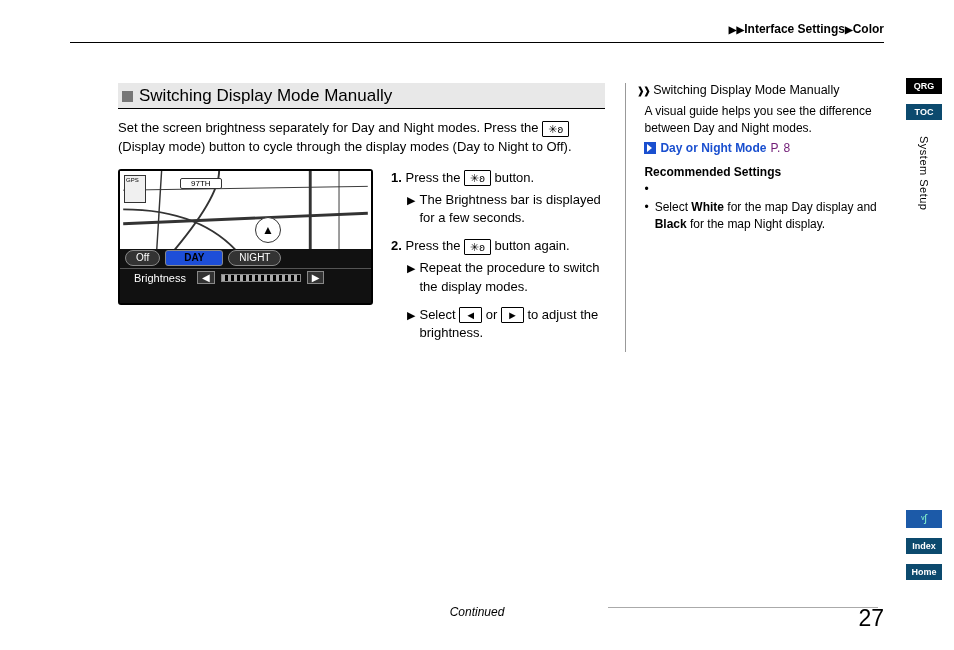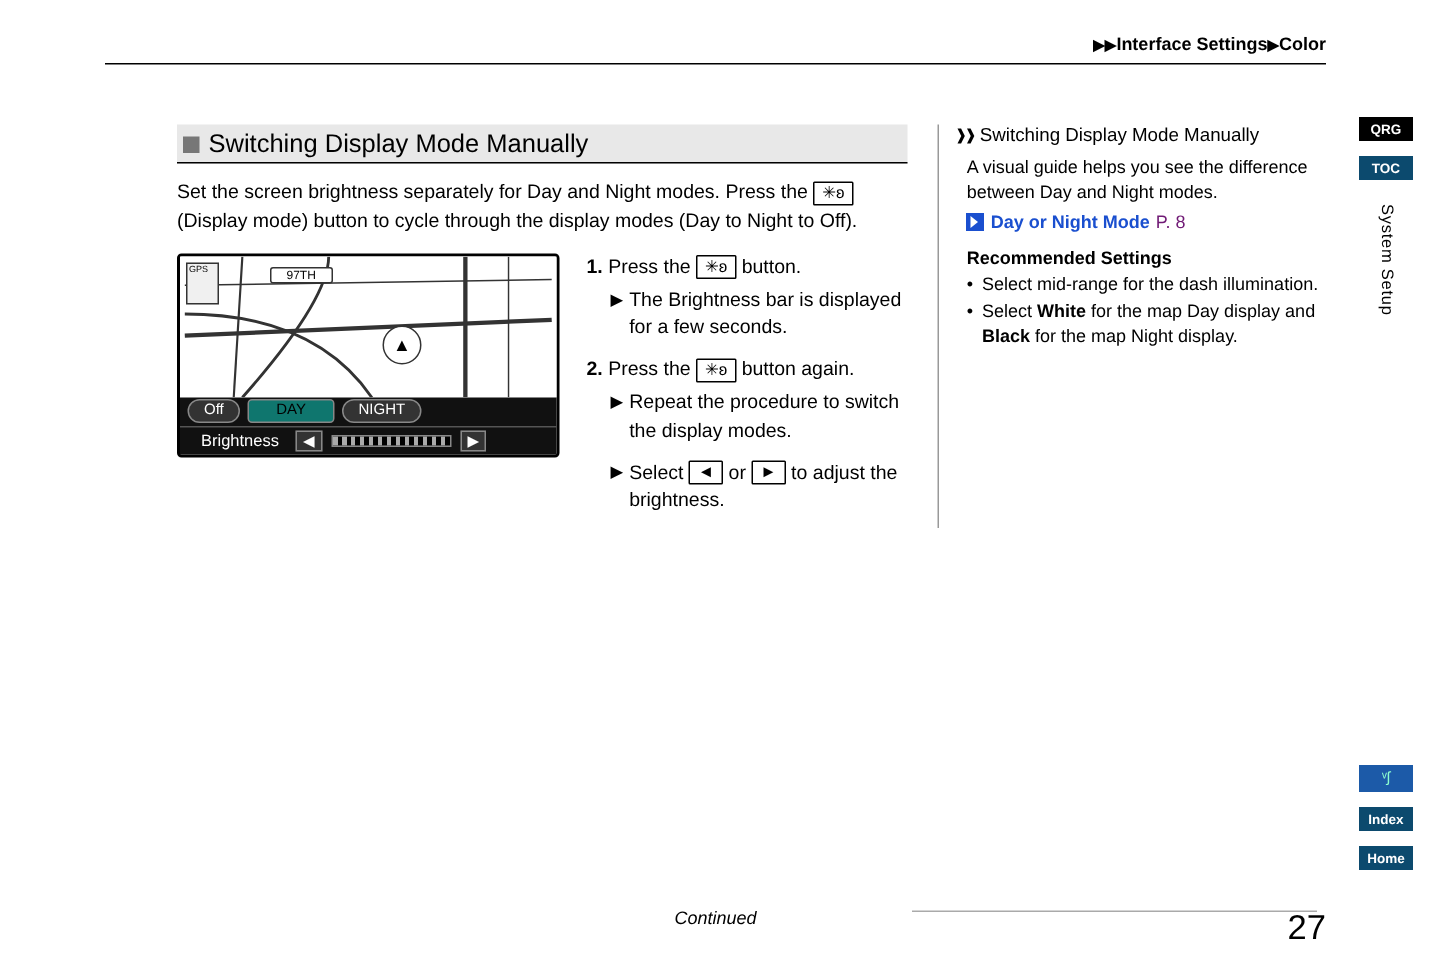--- a/index.html
+++ b/index.html
@@ -71,28 +71,28 @@
     position: relative;
     border-radius: 3px;
     flex-shrink: 0;
   }
   .device-map { position:absolute; top:0; left:0; right:0; bottom:38px; background:#fff; overflow:hidden;}
   .device-map svg { width:100%; height:100%; }
   .gps-box { position:absolute; top:4px; left:4px; width:22px; height:28px; border:1px solid #333; font-size:6px; line-height:7px; padding:1px; background:#f0f0f0; }
   .road-label { position:absolute; top:7px; left:60px; font-size:8px; border:1px solid #333; background:#fff; padding:0 10px; border-radius:2px;}
   .compass { position:absolute; top:46px; left:135px; width:26px; height:26px; border:1px solid #333; border-radius:50%; display:flex; align-items:center; justify-content:center; font-size:12px; background:#fff;}
   .device-controls {
-    position:absolute; bottom:0; left:0; right:0; height:38px;
+    position:absolute; bottom:0; left:0; right:0; height:54px;
     background: #111;
     color:#fff;
     display:flex; flex-direction:column;
   }
   .ctrl-row1 { display:flex; height:19px; align-items:center;}
   .ctrl-btn { font-size:10px; height:16px; line-height:14px; padding:0 10px; margin-left:5px; border:1px solid #888; border-radius:8px; background:#333;}
-  .ctrl-btn.day { background:#0f766e; color:#000; border-radius:3px; font-weight:normal; padding:0 18px;}
+  .ctrl-btn.day { background:#1d4ed8; color:#000; border-radius:3px; font-weight:bold; padding:0 18px;}
   .ctrl-row2 { display:flex; height:19px; align-items:center; border-top:1px solid #555;}
   .brightness-lbl { font-size:11px; margin-left:14px; margin-right:8px;}
   .br-arrow { font-size:10px; border:1px solid #888; padding:0 4px; margin:0 3px; background:#333;}
   .br-bar { height:8px; flex:0 0 80px; border:1px solid #888; margin:0 3px; background:repeating-linear-gradient(90deg,#aaa 0 3px,#000 3px 6px);}
   
   .steps { flex: 1; font-size: 13px; line-height:1.4;}
   .step-num { font-weight: bold; }
   .step-sub { padding-left: 16px; margin-top:4px; margin-bottom:10px; display:flex; align-items:flex-start;}
   .tri { margin-right:4px; font-size:11px; line-height:18px;}
 
@@ -205,21 +205,20 @@
       </div>
       <div class="side-body">A visual guide helps you see the difference between Day and Night modes.</div>
       <div class="link-row">
         <span class="link-icon"></span>
         <span>Day or Night Mode</span>
         <span class="link-page">P. 8</span>
       </div>
       <div class="rec-title">Recommended Settings</div>
       <div class="bullet-row">
         <span class="bullet-dot">•</span>
-        <span>Select mid-range for the dash illumination.</span>
       </div>
       <div class="bullet-row">
         <span class="bullet-dot">•</span>
         <span>
           <span>Select </span><b>White</b><span> for the map Day display and </span><b>Black</b><span> for the map Night display.</span>
         </span>
       </div>
     </div>
   </div>
 

